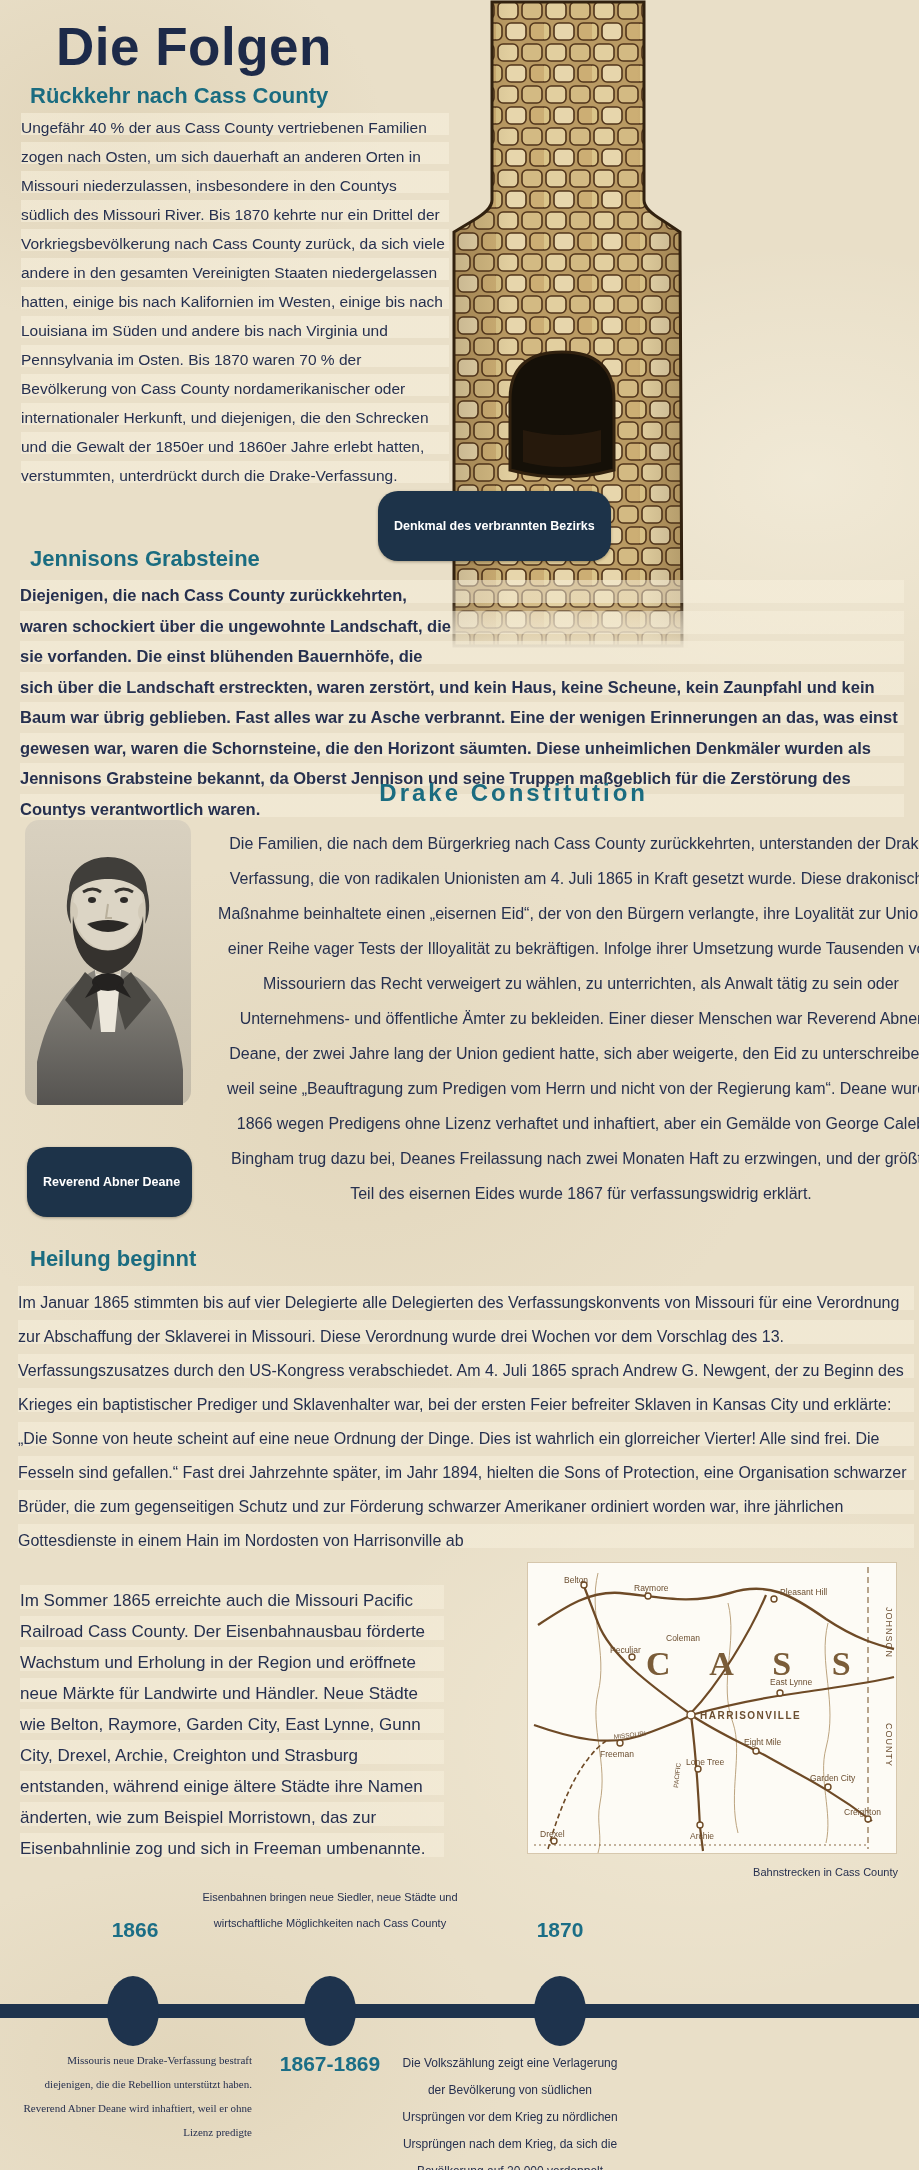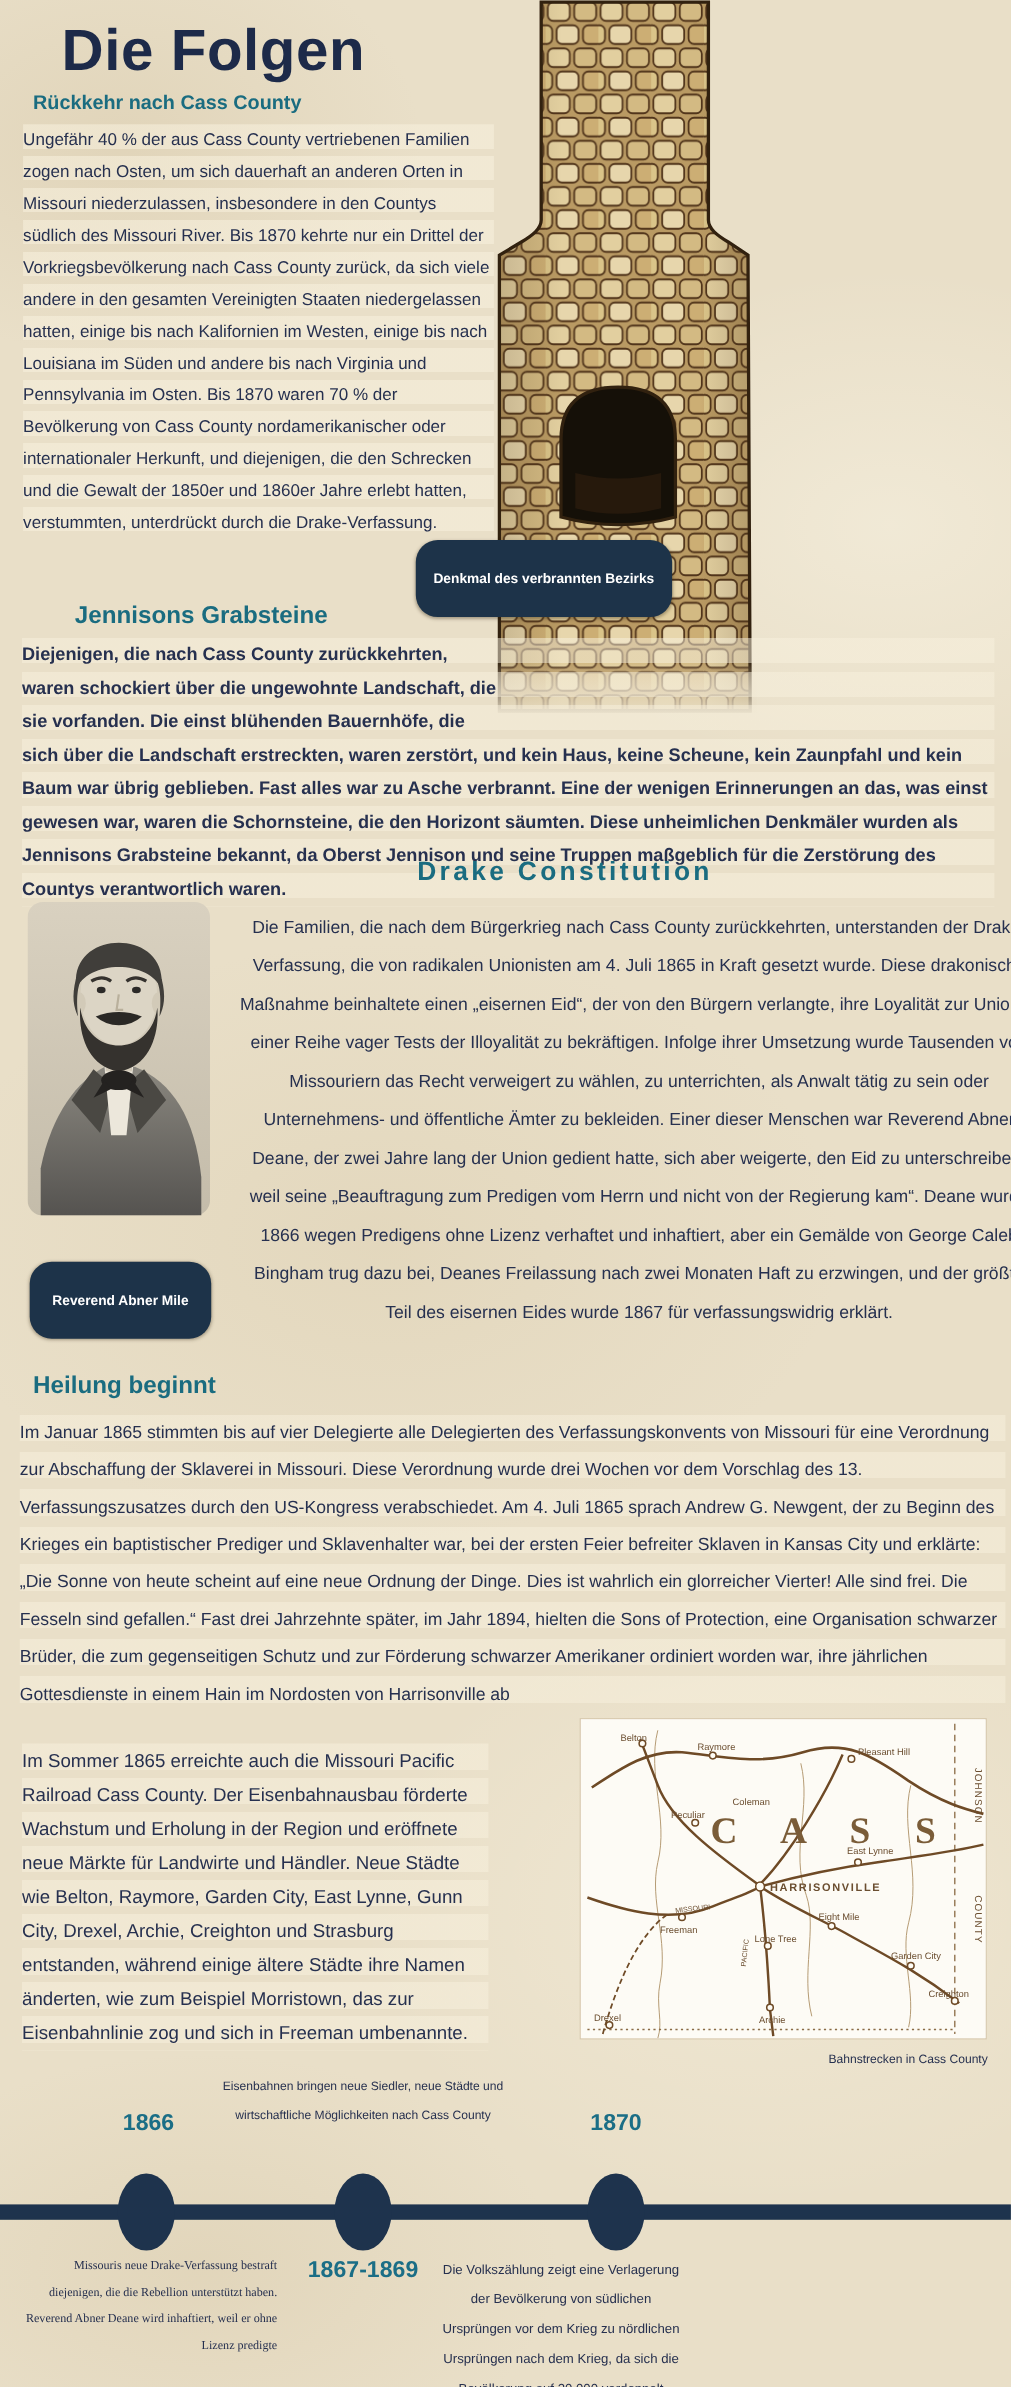--- a/index.html
+++ b/index.html
@@ -20,22 +20,22 @@
       radial-gradient(ellipse 560px 420px at 75% 80%, rgba(255,250,235,0.30), transparent 65%),
       radial-gradient(ellipse 500px 300px at 20% 95%, rgba(199,180,140,0.22), transparent 65%);
     color:#26304f;
   }
   .abs{position:absolute;}
   .page-title{
     left:56px;top:16px;
     font-size:53px;font-weight:700;color:#1d2a49;letter-spacing:.5px;
   }
   .h-teal{color:#1a6c80;font-weight:600;}
-  .h1{left:30px;top:83px;font-size:18px;}
-  .h2{left:30px;top:546px;font-size:22px;margin-left:38px;}
+  .h1{left:30px;top:83px;font-size:22px;}
+  .h2{left:30px;top:546px;font-size:22px;}
   .h3{left:300px;top:779px;width:348px;text-align:right;font-size:24px;font-weight:700;letter-spacing:3px;}
   .h4{left:30px;top:1246px;font-size:22px;}
   .para{color:#26304f;}
   .p1{left:21px;top:113px;width:428px;font-size:15.5px;line-height:29px;
       background:repeating-linear-gradient(180deg, rgba(248,241,222,0.55) 0px 22px, rgba(248,241,222,0) 22px 29px);}
   .p2{left:20px;top:580px;width:884px;font-size:16.5px;line-height:30.5px;
       background:repeating-linear-gradient(180deg, rgba(248,241,222,0.5) 0px 23px, rgba(248,241,222,0) 23px 30.5px);font-weight:bold;}
   .p2 .wrap-spacer{float:right;width:452px;height:66px;}
   .p3{left:185px;top:826px;width:728px;font-size:16px;line-height:35px;text-align:center;margin-left:32px;}
   .p4{left:18px;top:1286px;width:896px;font-size:16px;line-height:34px;
@@ -143,21 +143,21 @@
       <ellipse cx="99" cy="80" rx="4" ry="3" fill="#2c2a28"></ellipse>
       <path d="M83,84 L81,98 L87,98" stroke="#b9b09c" stroke-width="2" fill="none"></path>
       <path d="M48,96 C54,142 112,142 118,96 C120,118 112,150 83,154 C54,150 46,118 48,96 Z" fill="#35322e"></path>
       <path d="M62,104 Q83,96 104,104 Q95,112 83,112 Q71,112 62,104 Z" fill="#2a2825"></path>
       <ellipse cx="83" cy="162" rx="16" ry="9" fill="#242220"></ellipse>
       <path d="M70,162 L60,178 L76,170 Z" fill="#242220"></path>
       <path d="M96,162 L106,178 L90,170 Z" fill="#242220"></path>
     </svg>
   </div>
 
-  <div class="abs badge badge-deane">Reverend Abner Mile</div>
+  <div class="abs badge badge-deane">Reverend Abner Deane</div>
 
   <div class="abs para p3">Die Familien, die nach dem Bürgerkrieg nach Cass County zurückkehrten, unterstanden der Drake-Verfassung, die von radikalen Unionisten am 4. Juli 1865 in Kraft gesetzt wurde. Diese drakonische Maßnahme beinhaltete einen „eisernen Eid“, der von den Bürgern verlangte, ihre Loyalität zur Union in einer Reihe vager Tests der Illoyalität zu bekräftigen. Infolge ihrer Umsetzung wurde Tausenden von Missouriern das Recht verweigert zu wählen, zu unterrichten, als Anwalt tätig zu sein oder Unternehmens- und öffentliche Ämter zu bekleiden. Einer dieser Menschen war Reverend Abner Deane, der zwei Jahre lang der Union gedient hatte, sich aber weigerte, den Eid zu unterschreiben, weil seine „Beauftragung zum Predigen vom Herrn und nicht von der Regierung kam“. Deane wurde 1866 wegen Predigens ohne Lizenz verhaftet und inhaftiert, aber ein Gemälde von George Caleb Bingham trug dazu bei, Deanes Freilassung nach zwei Monaten Haft zu erzwingen, und der größte Teil des eisernen Eides wurde 1867 für verfassungswidrig erklärt.</div>
 
   <div class="abs h-teal h4">Heilung beginnt</div>
   <div class="abs para p4">Im Januar 1865 stimmten bis auf vier Delegierte alle Delegierten des Verfassungskonvents von Missouri für eine Verordnung zur Abschaffung der Sklaverei in Missouri. Diese Verordnung wurde drei Wochen vor dem Vorschlag des 13. Verfassungszusatzes durch den US-Kongress verabschiedet. Am 4. Juli 1865 sprach Andrew G. Newgent, der zu Beginn des Krieges ein baptistischer Prediger und Sklavenhalter war, bei der ersten Feier befreiter Sklaven in Kansas City und erklärte: „Die Sonne von heute scheint auf eine neue Ordnung der Dinge. Dies ist wahrlich ein glorreicher Vierter! Alle sind frei. Die Fesseln sind gefallen.“ Fast drei Jahrzehnte später, im Jahr 1894, hielten die Sons of Protection, eine Organisation schwarzer Brüder, die zum gegenseitigen Schutz und zur Förderung schwarzer Amerikaner ordiniert worden war, ihre jährlichen Gottesdienste in einem Hain im Nordosten von Harrisonville ab</div>
 
   <div class="abs para p5">Im Sommer 1865 erreichte auch die Missouri Pacific Railroad Cass County. Der Eisenbahnausbau förderte Wachstum und Erholung in der Region und eröffnete neue Märkte für Landwirte und Händler. Neue Städte wie Belton, Raymore, Garden City, East Lynne, Gunn City, Drexel, Archie, Creighton und Strasburg entstanden, während einige ältere Städte ihre Namen änderten, wie zum Beispiel Morristown, das zur Eisenbahnlinie zog und sich in Freeman umbenannte.</div>
 
   <div class="abs map-frame">
     <svg width="368" height="290" viewBox="0 0 368 290">

